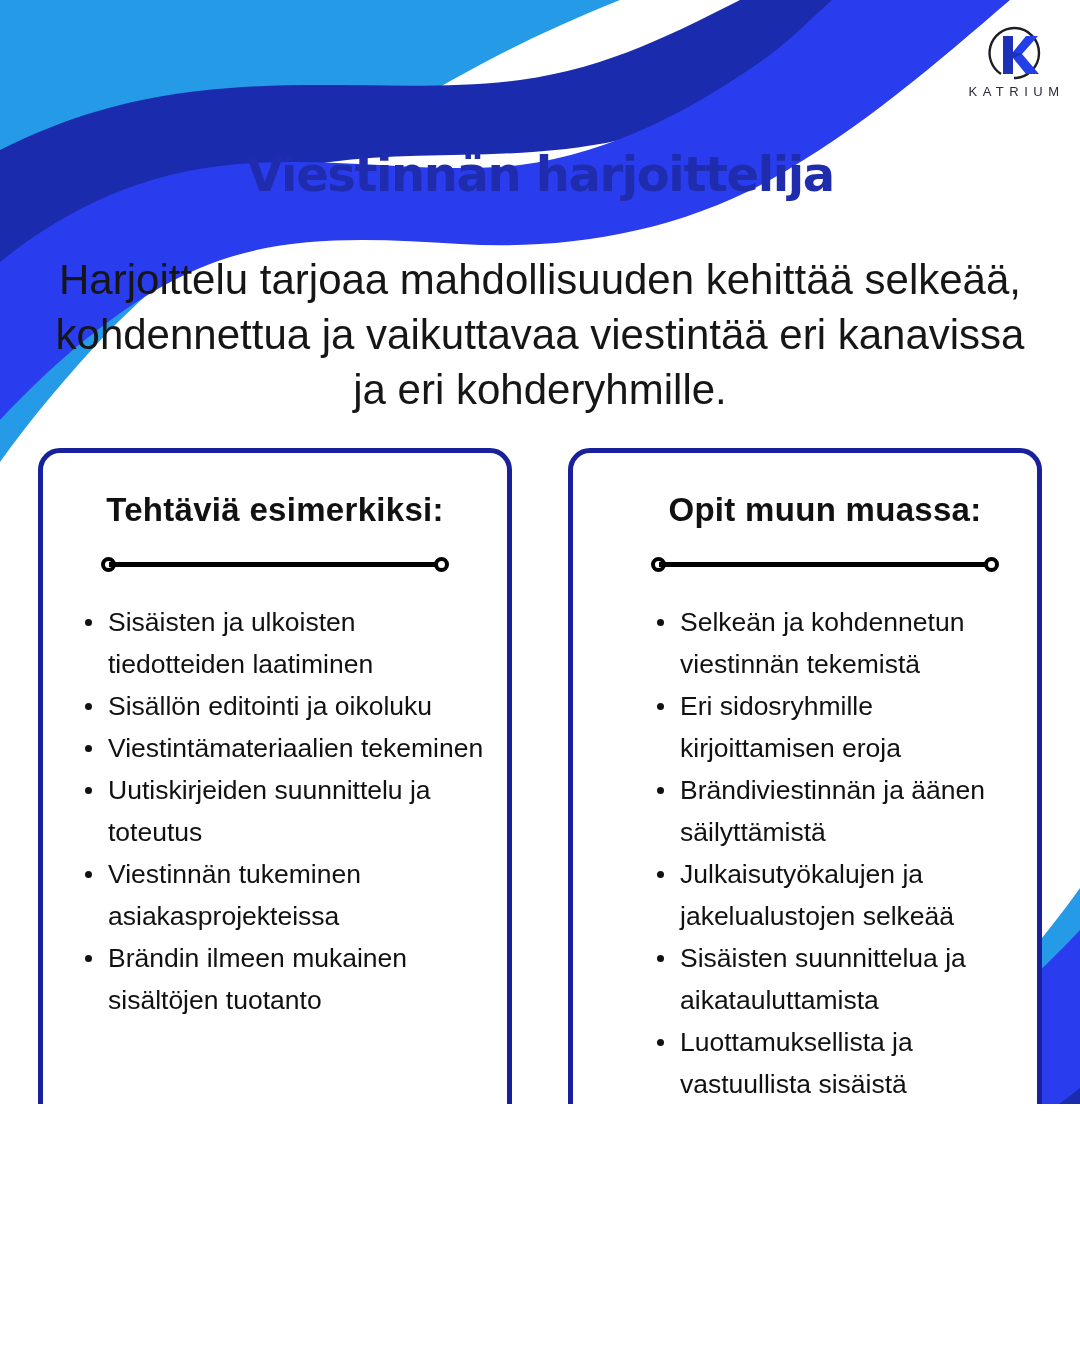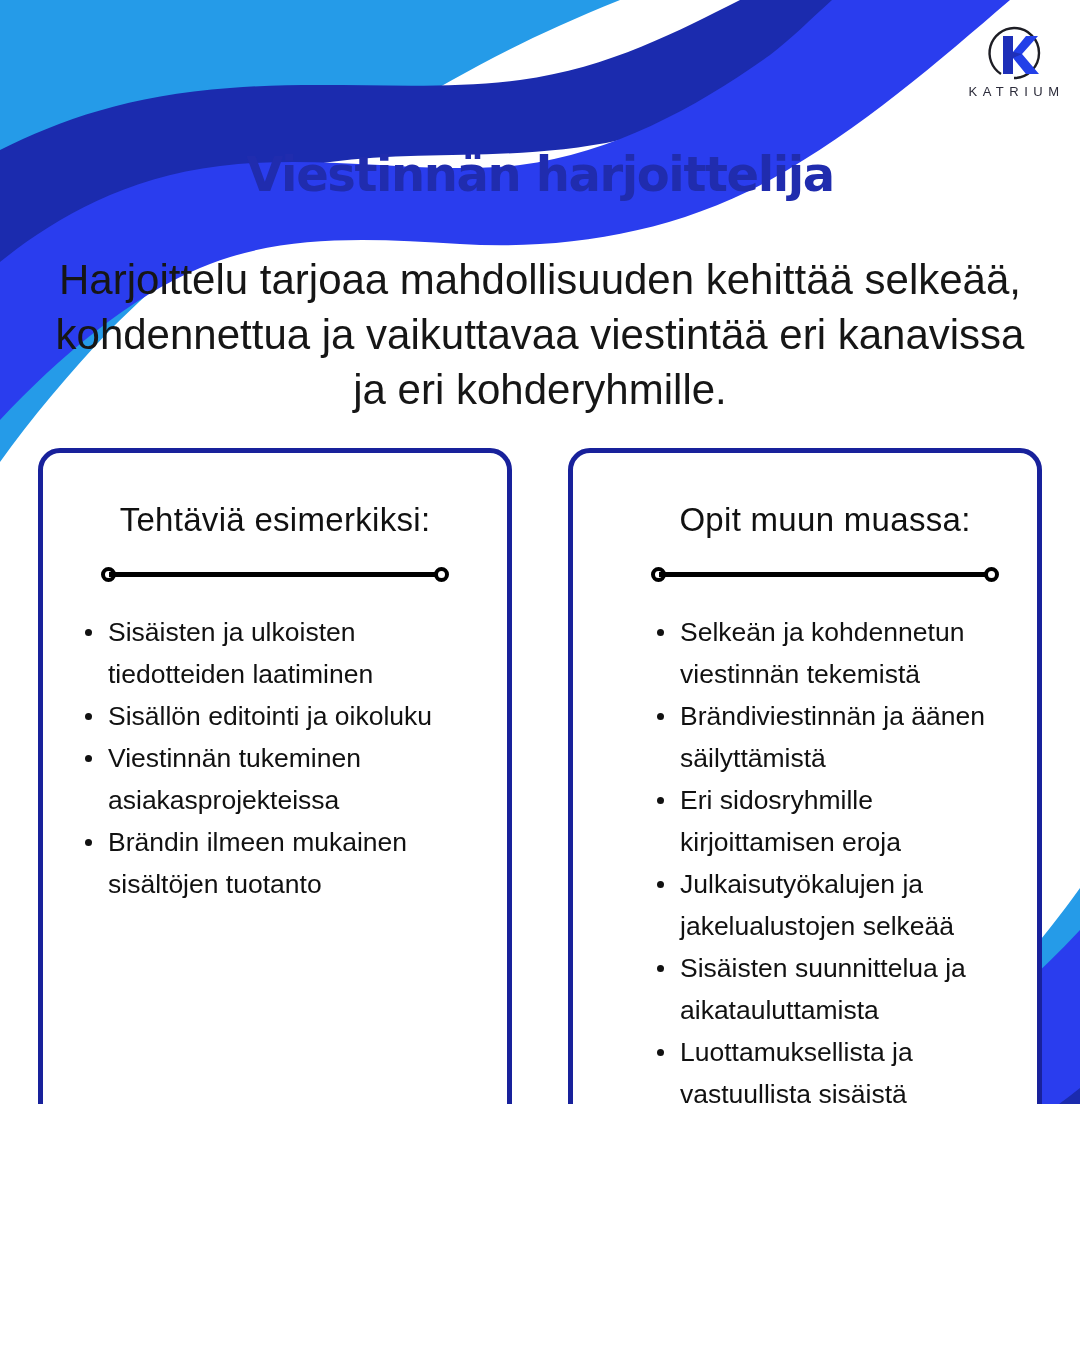--- a/index.html
+++ b/index.html
@@ -58,25 +58,25 @@
     background:#ffffff;
     box-sizing:border-box;
     overflow:hidden;
   }
   .card-left{left:38px;}
   .card-right{left:568px;padding-left:40px;}
 
   .card-head{
     text-align:center;
     font-family:"Liberation Sans", sans-serif;
-    font-weight:400;
+    font-weight:700;
     font-size:33px;
     line-height:38px;
     color:#111111;
-    margin-top:48px;
+    margin-top:38px;
     letter-spacing:.3px;
   }
 
   .divider{
     position:relative;
     width:348px;
     height:20px;
     margin:26px auto 0 auto;
   }
   .divider .bar{
@@ -157,35 +157,37 @@
   <div class="card card-left">
     <div class="card-head">Tehtäviä esimerkiksi:</div>
     <div class="divider">
       <span class="dot l"></span>
       <span class="bar"></span>
       <span class="dot r"></span>
     </div>
     <ul class="bullets">
       <li>Sisäisten ja ulkoisten tiedotteiden laatiminen</li>
       <li>Sisällön editointi ja oikoluku</li>
+      <li>Viestintämateriaalien tekeminen</li>
+      <li>Uutiskirjeiden suunnittelu ja toteutus</li>
       <li>Viestinnän tukeminen asiakasprojekteissa</li>
       <li>Brändin ilmeen mukainen sisältöjen tuotanto</li>
     </ul>
   </div>
 
   <div class="card card-right">
     <div class="card-head">Opit muun muassa:</div>
     <div class="divider">
       <span class="dot l"></span>
       <span class="bar"></span>
       <span class="dot r"></span>
     </div>
     <ul class="bullets">
       <li>Selkeän ja kohdennetun viestinnän tekemistä</li>
+      <li>Eri sidosryhmille kirjoittamisen eroja</li>
       <li>Brändiviestinnän ja äänen säilyttämistä</li>
-      <li>Eri sidosryhmille kirjoittamisen eroja</li>
       <li>Julkaisutyökalujen ja jakelualustojen selkeää</li>
       <li>Sisäisten suunnittelua ja aikatauluttamista</li>
       <li>Luottamuksellista ja vastuullista sisäistä viestintää</li>
     </ul>
   </div>
 
 </div>
 
 </body></html>

